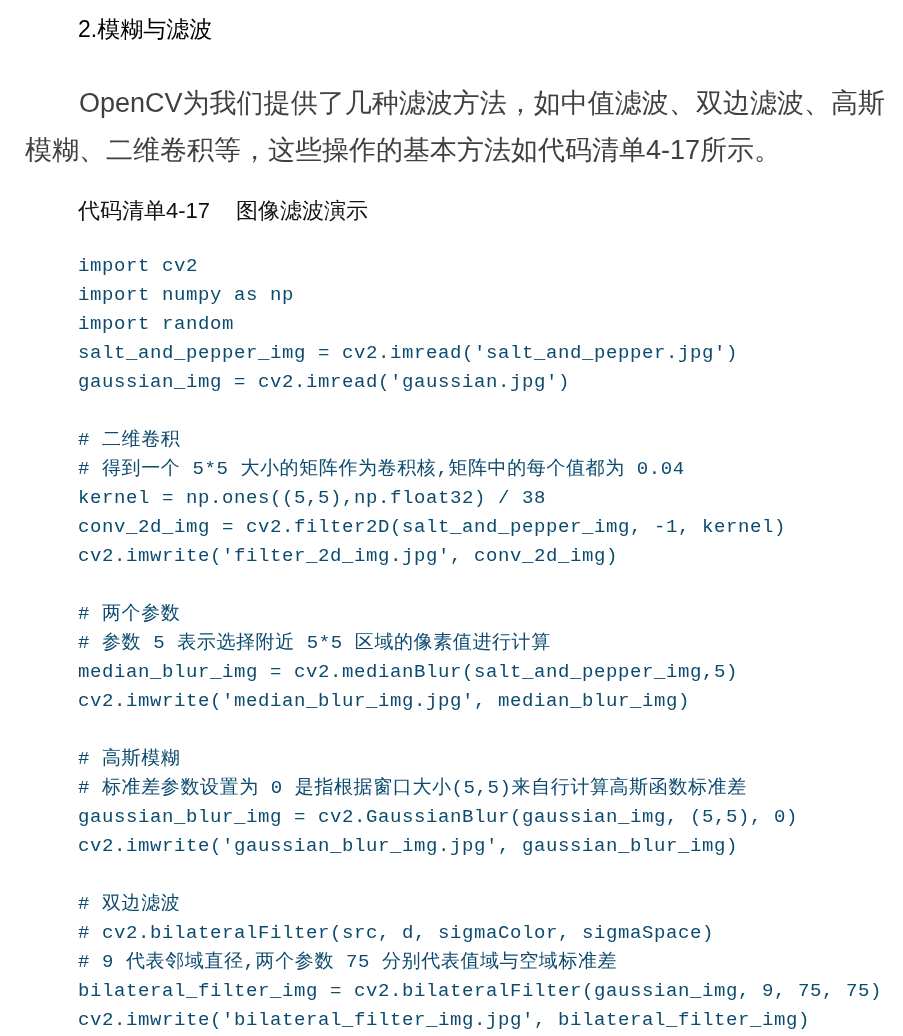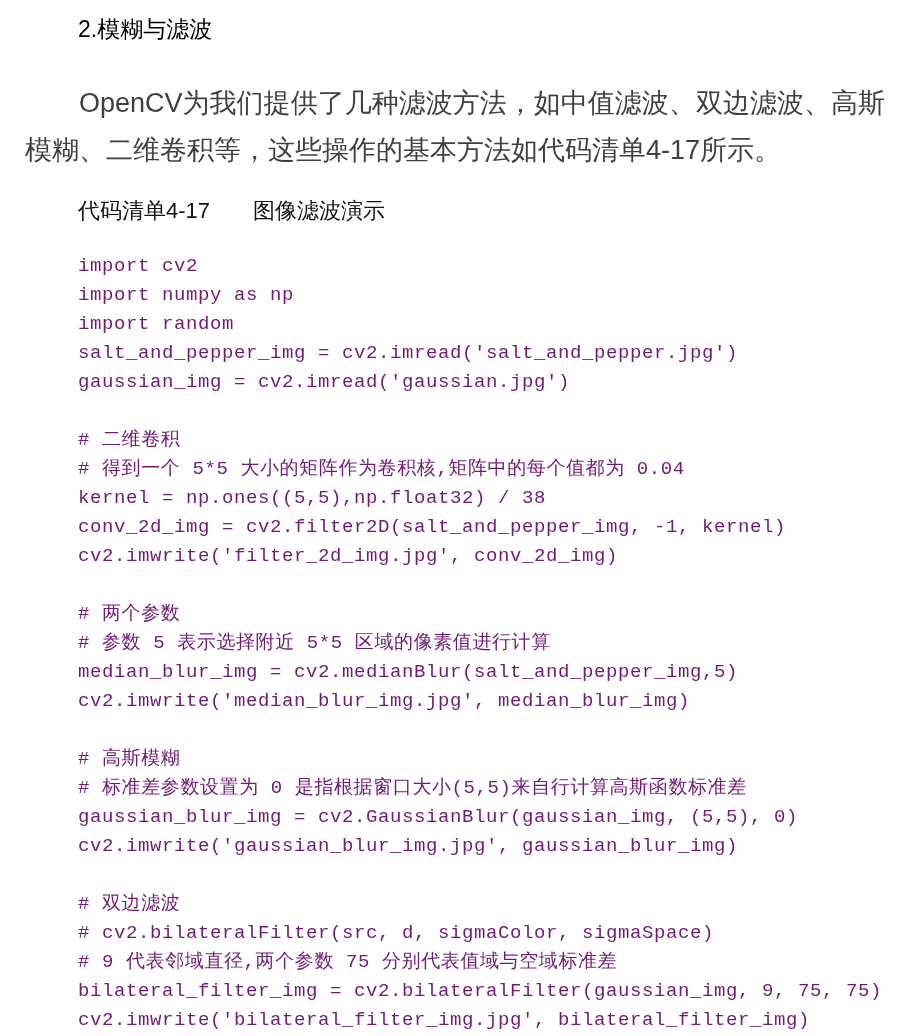--- a/index.html
+++ b/index.html
@@ -36,28 +36,28 @@
     color: #404040; 
   }
   .caption {
     margin: 22px 0 0 78px;
     font-size: 22px;
     line-height: 30px;
     color: #111111;
     white-space: nowrap;
   }
   .caption-title {
-    margin-left: 43px;
+    margin-left: 26px;
   }
   .code {
     margin: 26px 0 0 78px;
     font-family: "Liberation Mono", "DejaVu Sans Mono", monospace;
     font-size: 19px;
     letter-spacing: 0.6px;
-    color: #701a75; 
+    color: #0c4a6e; 
   }
   .code-line {
     height: 29px;
     line-height: 29px;
     white-space: pre;
   }
 </style>
 </head>
 <body>
 

